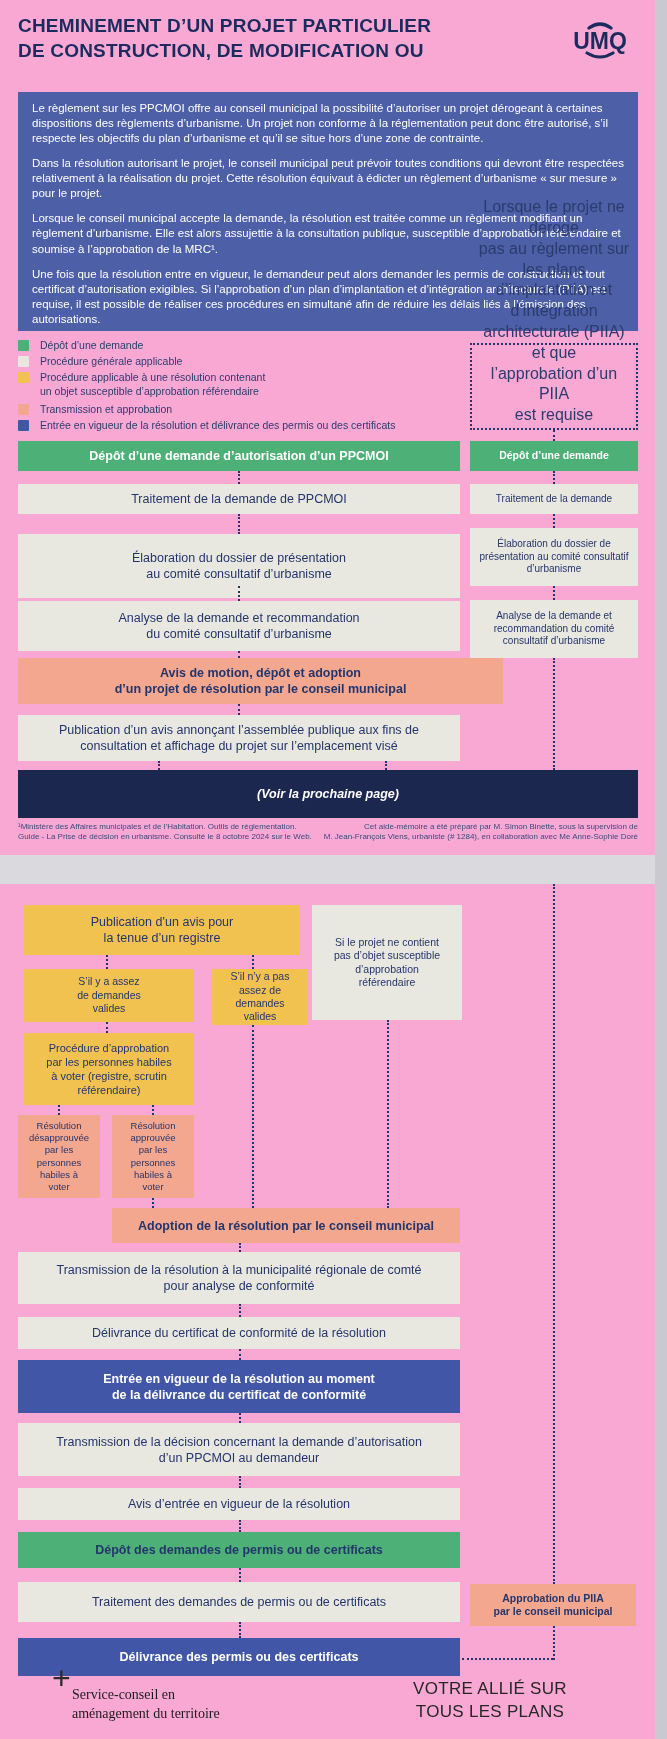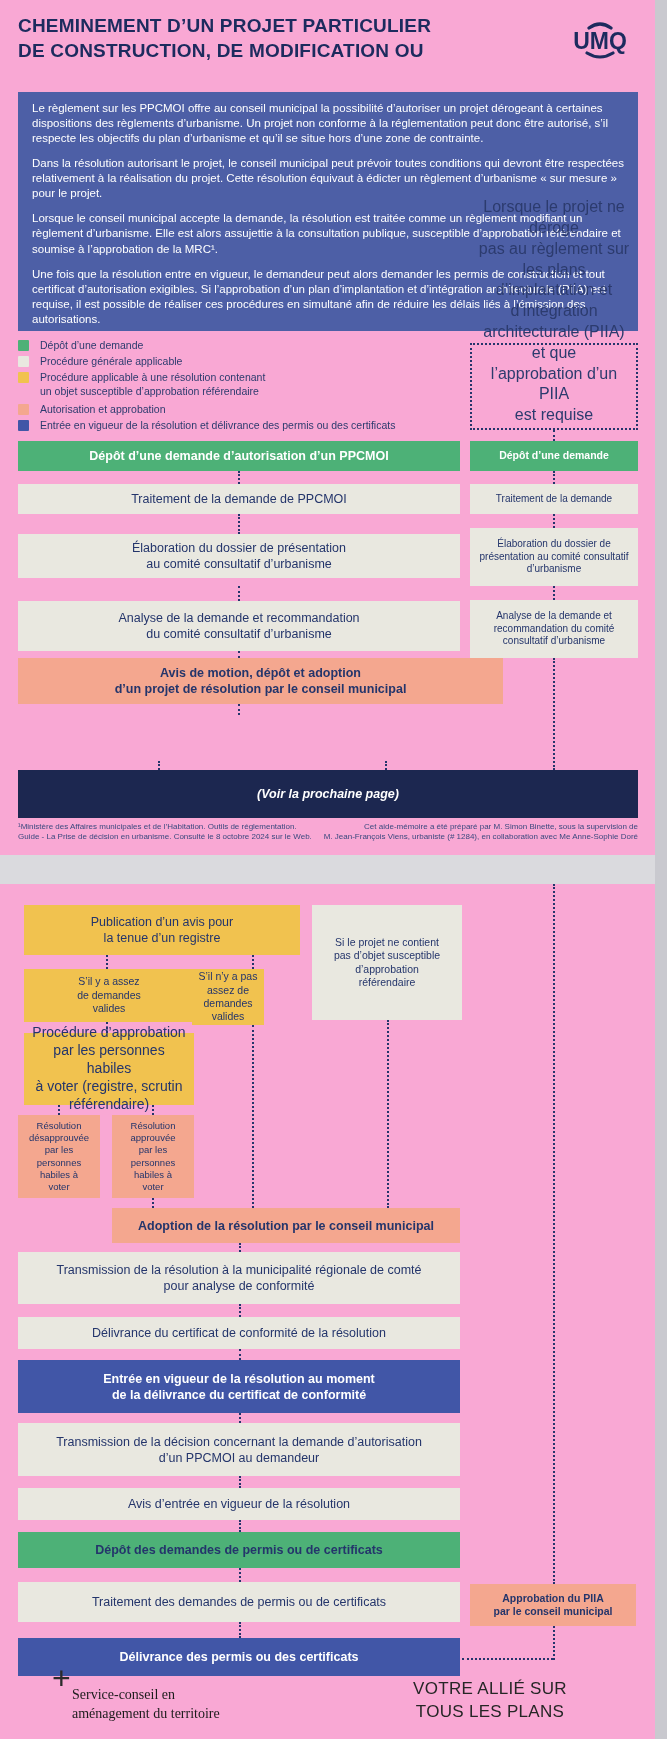--- a/index.html
+++ b/index.html
@@ -27,21 +27,21 @@
   .gdark{background:#4db177;color:#24356b;font-weight:bold;}
   .gr{background:#e9e8e0;}
   .y{background:#f1c24f;}
   .s{background:#f4a78f;}
   .bl{background:#4156a7;color:#ffffff;font-weight:bold;}
   .nv{background:#1c2750;color:#ffffff;font-weight:bold;font-style:italic;}
   .b{font-weight:bold;}
   .sm{font-size:10px;}
   .sm2{font-size:10.5px;}
   .sm3{font-size:9.5px;}
-  .md{font-size:14px;}
+  .md{font-size:11px;}
   .note{border:2px dotted #24356b;background:transparent;font-size:16px;font-weight:normal;color:#2c3b6e;line-height:1.3;align-items:flex-end;}
 
   .vd{position:absolute;width:0;border-left:2px dotted #24356b;}
   .hd{position:absolute;height:0;border-top:2px dotted #24356b;}
 
   .fn{position:absolute;top:822px;color:#3a497f;font-size:8px;line-height:1.25;white-space:pre-line;}
 
   .plus{position:absolute;left:52px;top:778px;font-size:32px;font-weight:200;color:#2b2b2b;line-height:1;}
   .service{position:absolute;left:72px;top:802px;width:190px;font-family:"Liberation Serif","DejaVu Serif",serif;
            font-size:14px;line-height:1.35;color:#1c1c1c;white-space:pre-line;}
@@ -83,21 +83,21 @@
       <span class="sw" style="background:#e9e8e0;"></span>
       <span class="lg-label">Procédure générale applicable</span>
     </div>
     <div class="lg-row" style="top:371px;">
       <span class="sw" style="background:#f1c24f;"></span>
       <span class="lg-label">Procédure applicable à une résolution contenant
 un objet susceptible d’approbation référendaire</span>
     </div>
     <div class="lg-row" style="top:403px;">
       <span class="sw" style="background:#f4a78f;"></span>
-      <span class="lg-label">Autorisation et approbation</span>
+      <span class="lg-label">Transmission et approbation</span>
     </div>
     <div class="lg-row" style="top:419px;">
       <span class="sw" style="background:#4156a7;"></span>
       <span class="lg-label">Entrée en vigueur de la résolution et délivrance des permis ou des certificats</span>
     </div>
 
     <div class="box note" style="left:470px;top:343px;width:168px;height:87px;">
       <span>Lorsque le projet ne déroge
 pas au règlement sur les plans
 d’implantation et d’intégration
@@ -105,31 +105,35 @@
 l’approbation d’un PIIA
 est requise</span>
     </div>
 
     <div class="box g" style="left:18px;top:441px;width:442px;height:30px;">
       <span>Dépôt d’une demande d’autorisation d’un PPCMOI</span>
     </div>
     <div class="box gr" style="left:18px;top:484px;width:442px;height:30px;">
       <span>Traitement de la demande de PPCMOI</span>
     </div>
-    <div class="box gr" style="left:18px;top:534px;width:442px;height:44px;">
+    <div class="box gr" style="left:18px;top:534px;width:442px;height:64px;">
       <span>Élaboration du dossier de présentation
 au comité consultatif d’urbanisme</span>
     </div>
     <div class="box gr" style="left:18px;top:601px;width:442px;height:50px;">
       <span>Analyse de la demande et recommandation
 du comité consultatif d’urbanisme</span>
     </div>
     <div class="box s b" style="left:18px;top:658px;width:485px;height:46px;">
       <span>Avis de motion, dépôt et adoption
 d’un projet de résolution par le conseil municipal</span>
+    </div>
+    <div class="box gr" style="left:18px;top:715px;width:442px;height:46px;">
+      <span>Publication d’un avis annonçant l’assemblée publique aux fins de
+consultation et affichage du projet sur l’emplacement visé</span>
     </div>
 
     <div class="box g sm2" style="left:470px;top:441px;width:168px;height:30px;">
       <span>Dépôt d’une demande</span>
     </div>
     <div class="box gr sm" style="left:470px;top:484px;width:168px;height:30px;">
       <span>Traitement de la demande</span>
     </div>
     <div class="box gr sm" style="left:470px;top:528px;width:168px;height:58px;">
       <span>Élaboration du dossier de présentation au comité consultatif d’urbanisme</span>
@@ -170,21 +174,21 @@
 la tenue d’un registre</span>
     </div>
     <div class="box gr sm2" style="left:312px;top:21px;width:150px;height:115px;">
       <span style="max-width:120px;">Si le projet ne contient pas d’objet susceptible d’approbation référendaire</span>
     </div>
     <div class="box y sm2" style="left:24px;top:85px;width:170px;height:53px;">
       <span>S’il y a assez
 de demandes
 valides</span>
     </div>
-    <div class="box y sm2" style="left:192px;top:85px;width:72px;height:56px;">
+    <div class="box y sm2" style="left:212px;top:85px;width:96px;height:56px;">
       <span>S’il n’y a pas
 assez de
 demandes
 valides</span>
     </div>
     <div class="box y md" style="left:24px;top:149px;width:170px;height:72px;">
       <span>Procédure d’approbation
 par les personnes habiles
 à voter (registre, scrutin
 référendaire)</span>

